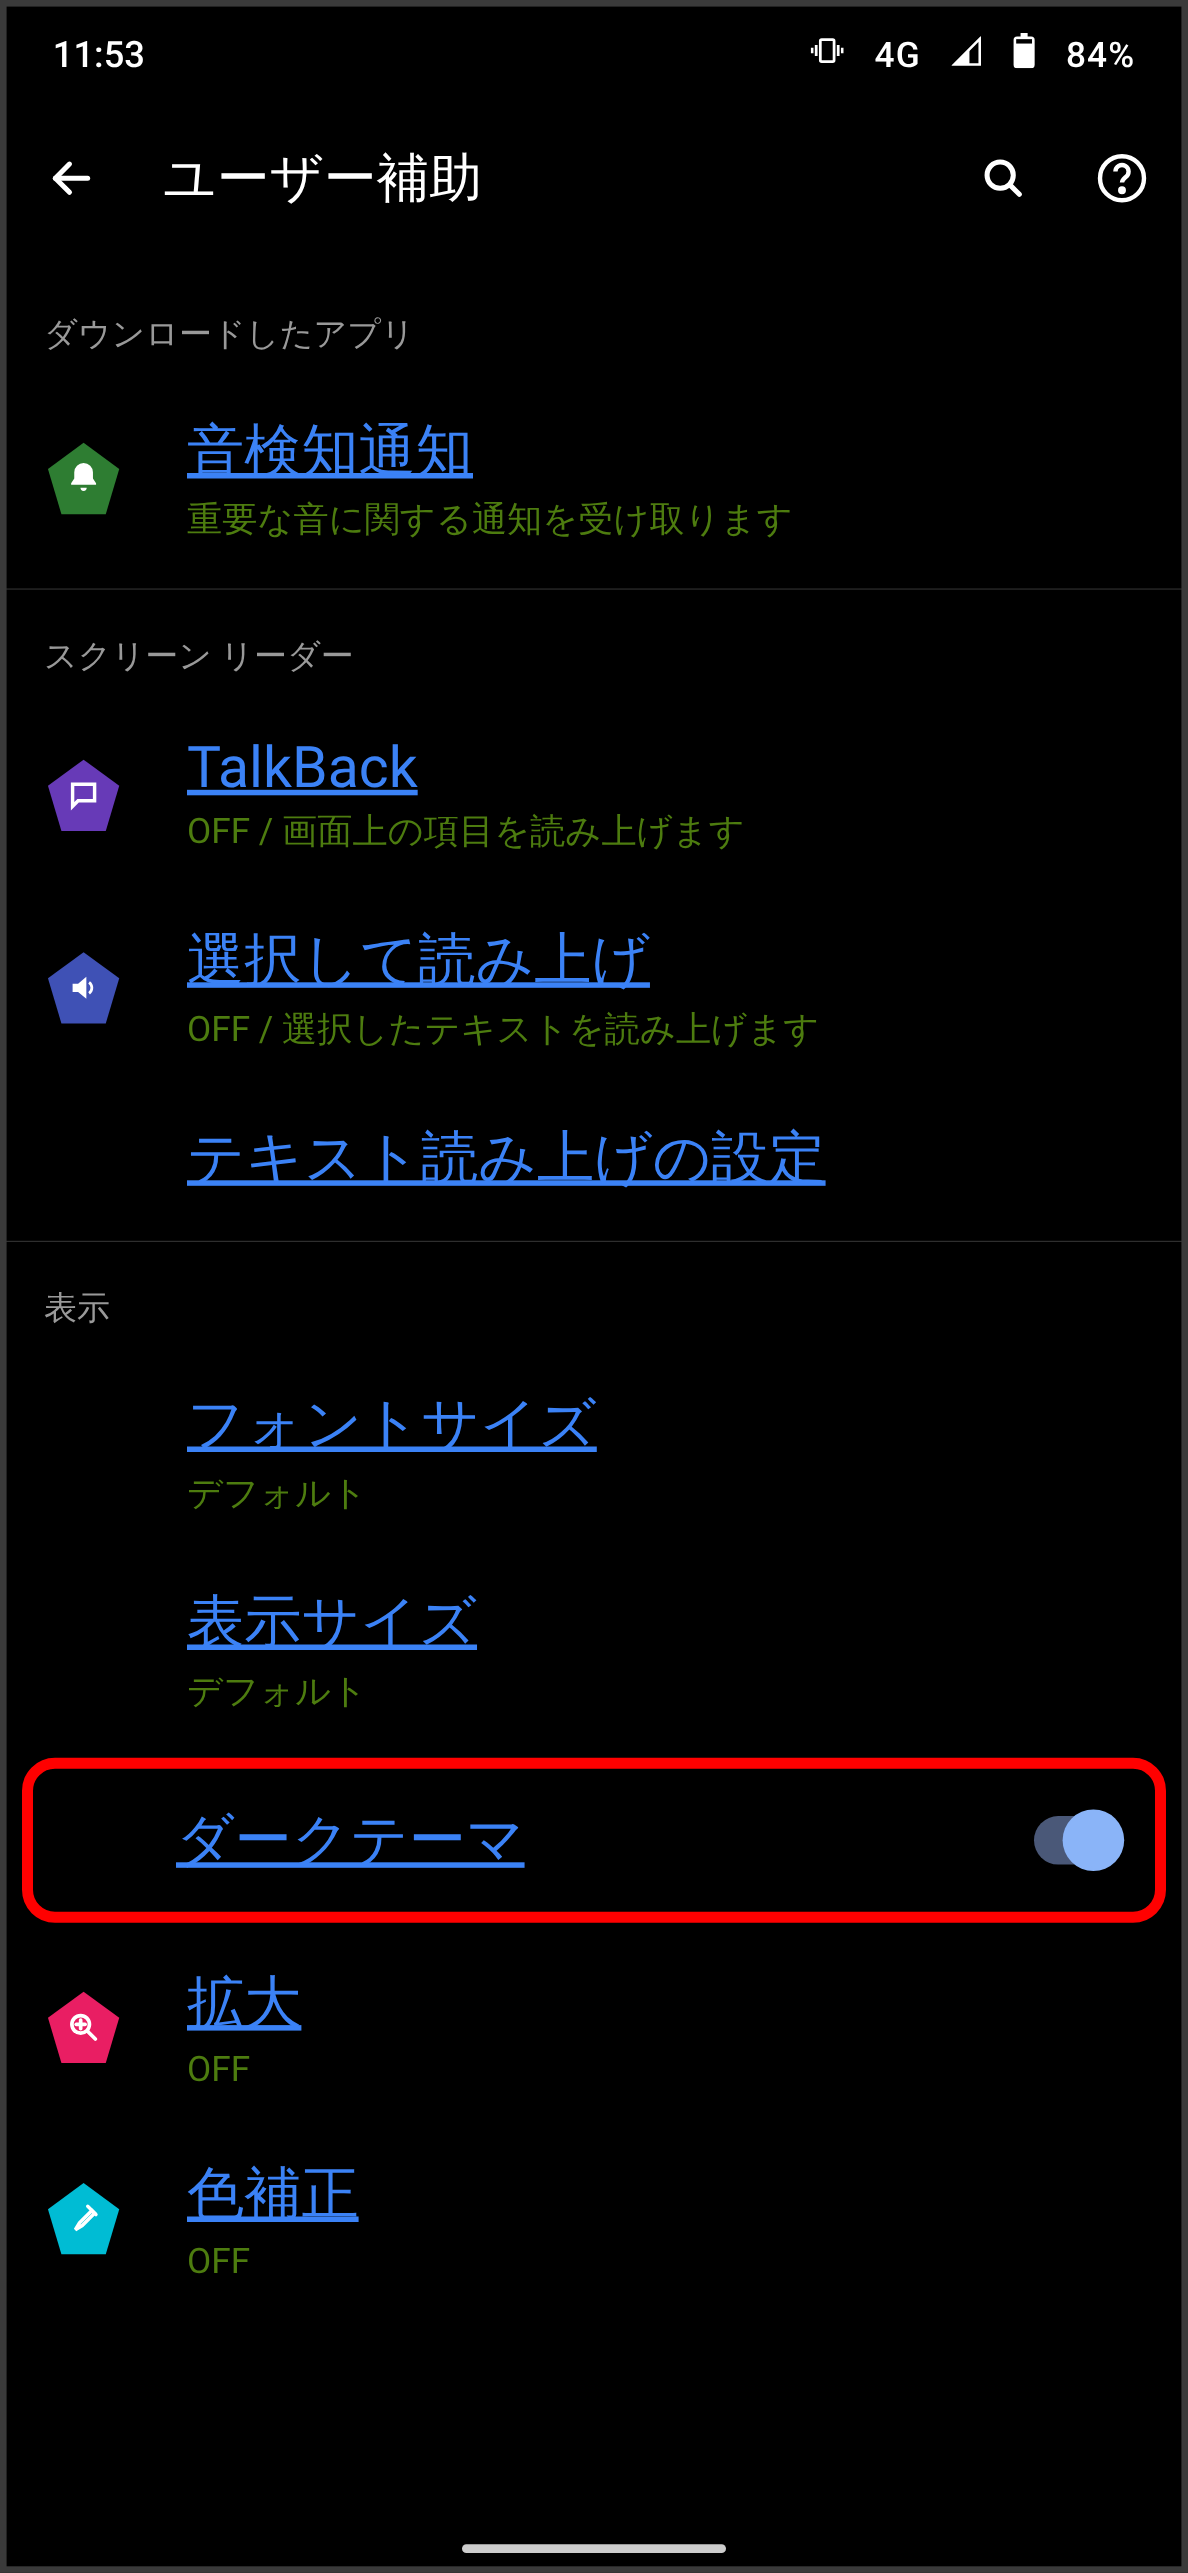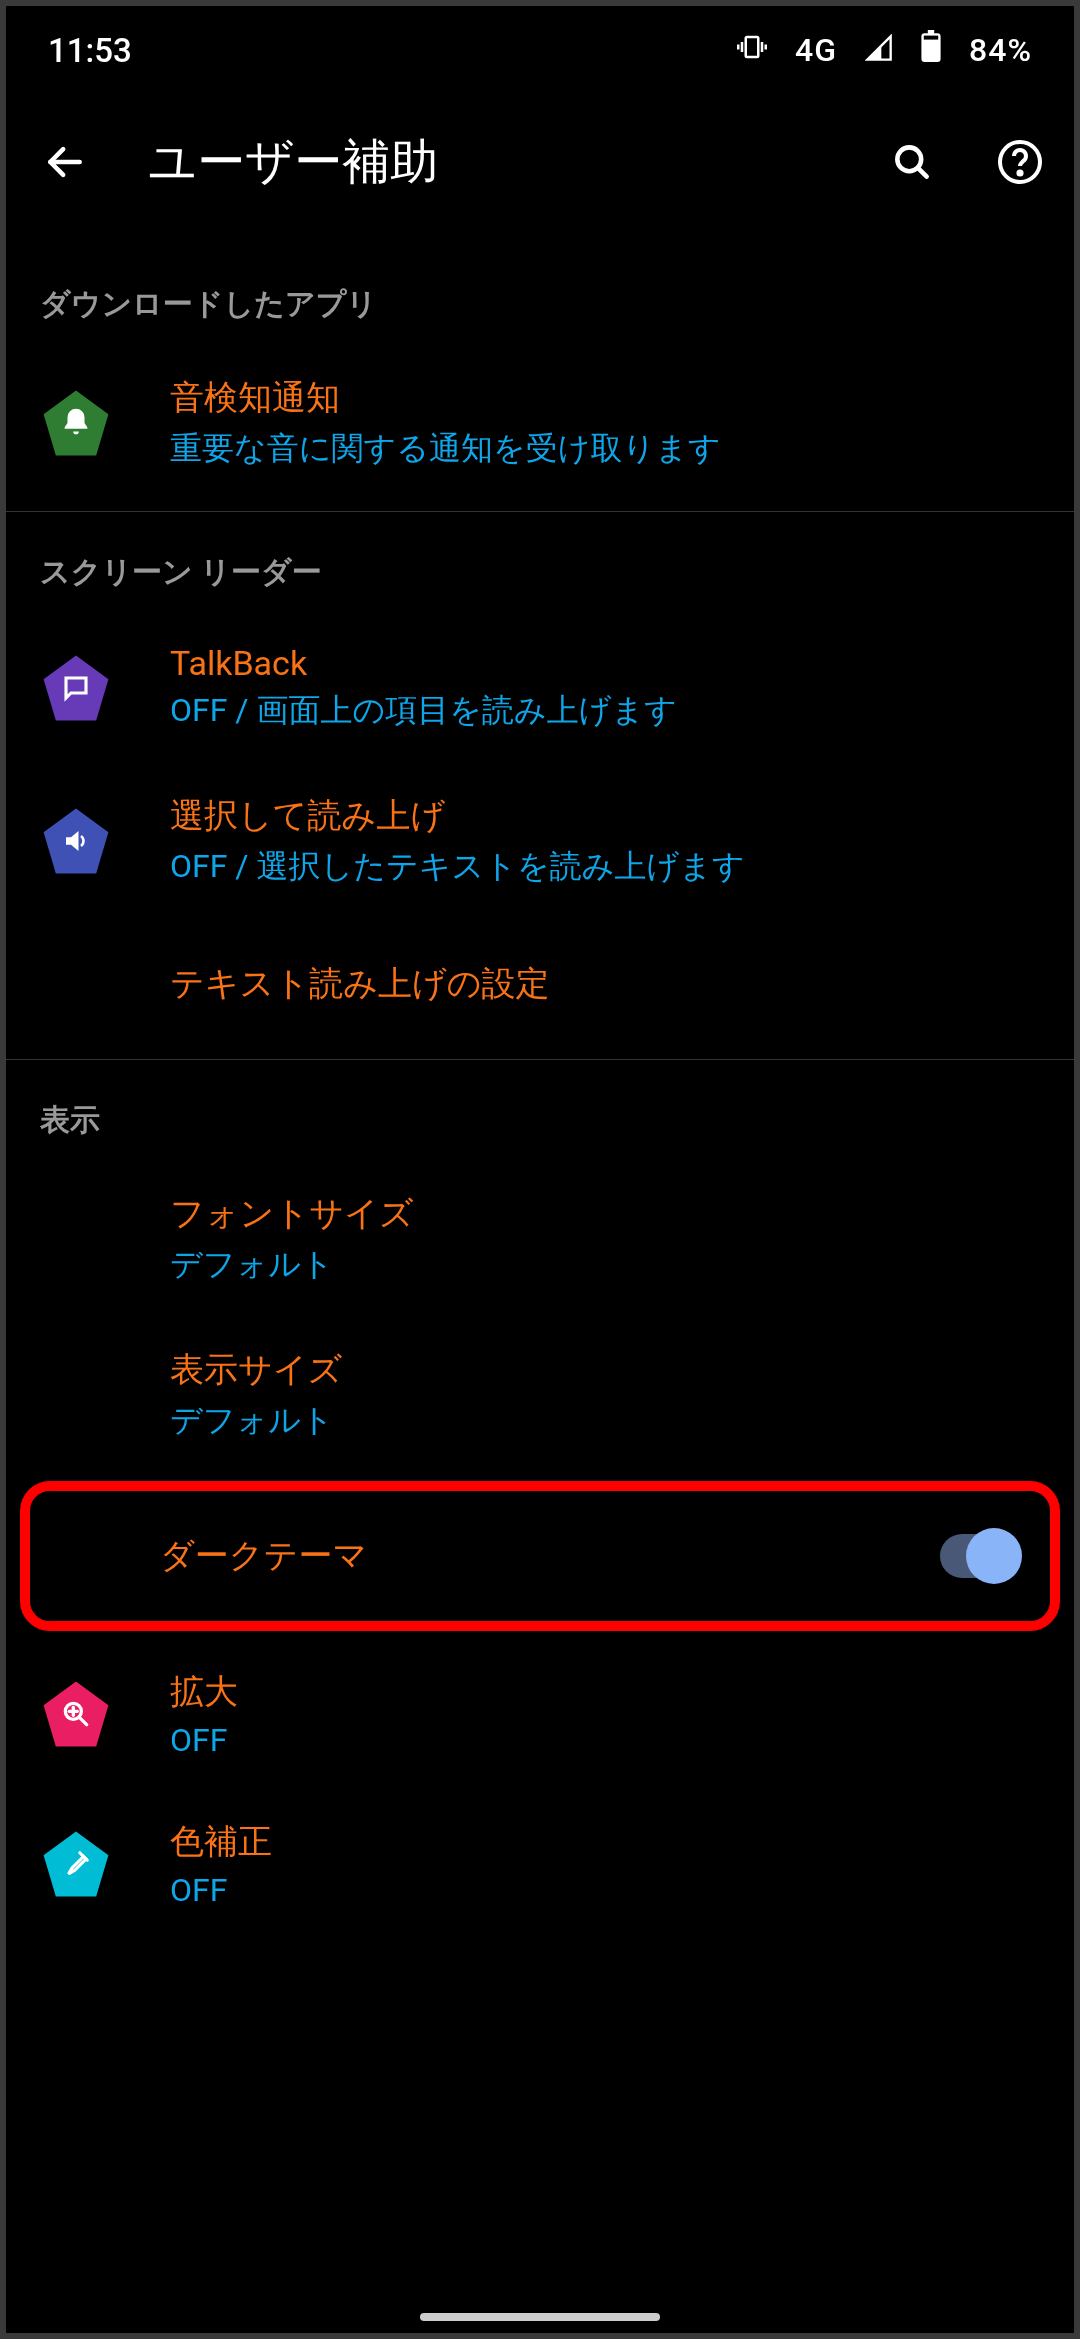--- a/index.html
+++ b/index.html
@@ -50,21 +50,20 @@
       padding-left: 10px;
     }
     .header-icon {
       width: 80px;
       display:flex;justify-content:center;align-items:center;
     }
     .section-label {
       color: #999;
       font-size: 30px;
       padding: 30px 40px 20px 40px;
-      font-weight: bold;
     }
     .item {
       display: flex;
       align-items: center;
       padding: 30px 40px;
       min-height: 130px;
     }
     .item-icon-wrap {
       width: 130px;
       display: flex;
@@ -73,22 +72,22 @@
     }
     .pentagon {
       width: 72px;
       height: 72px;
       position: relative;
       display:flex;align-items:center;justify-content:center;
     }
     .pentagon svg.shape { position:absolute; top:0;left:0;width:100%;height:100%; }
     .pentagon .inner-icon { position: relative; z-index:2; }
     .item-text { flex:1; }
-    .item-title { font-size: 34px; font-weight: 400; color:#f97316; }
-    .item-sub { font-size: 32px; color: #0ea5e9; margin-top: 6px; }
+    .item-title { font-size: 52px; font-weight: 400; color:#3b82f6;text-decoration:underline; }
+    .item-sub { font-size: 32px; color: #4d7c0f; margin-top: 6px; }
     .divider { height: 1px; background: #333; margin: 10px 0; }
     .highlight-box {
       border: 10px solid #f00;
       border-radius: 30px;
       margin: 8px 20px;
     }
     .highlight-box .item { padding: 30px 20px; }
     .highlight-box .item-icon-wrap { width: 110px; }
     .toggle {
       width: 80px;

